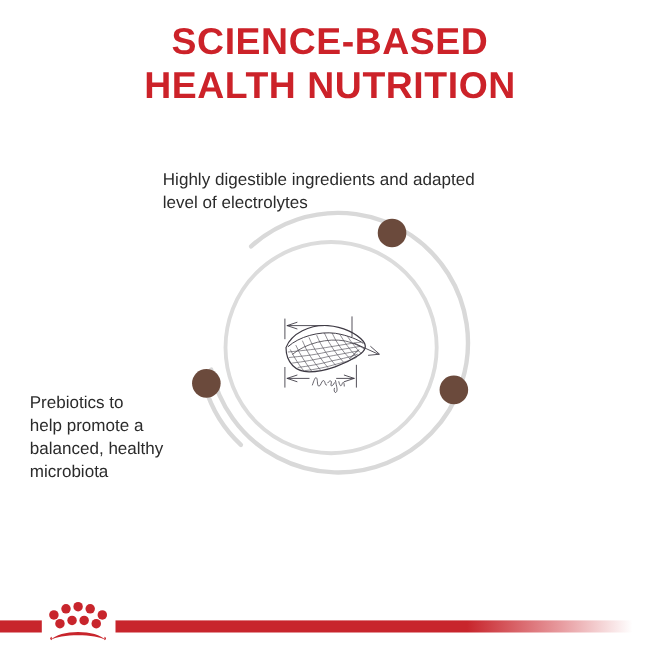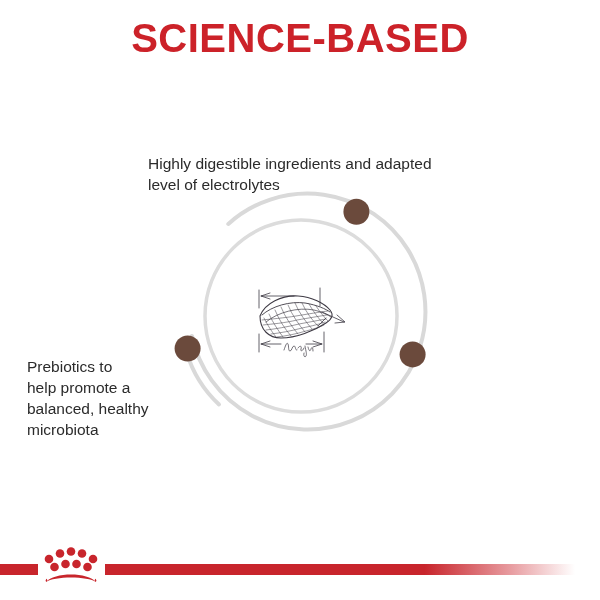--- a/index.html
+++ b/index.html
@@ -28,21 +28,21 @@
     left: 0;
     top: 18px;
     width: 600px;
     text-align: center;
   }
   .title-line {
     display: block;
     color: #cc2229;
     font-family: "Liberation Sans", sans-serif;
     font-weight: bold;
-    font-size: 40px;
+    font-size: 34px;
     letter-spacing: 0.5px;
     line-height: 40px;
     white-space: nowrap;
   }
 
   
   .callout {
     position: absolute;
     color: #2b2b2b;
     font-family: "Liberation Sans", sans-serif;
@@ -114,20 +114,21 @@
   }
   #crown-logo svg { display: block; }
 </style>
 </head>
 <body>
 
 <div id="page">
 
   <div class="title-block">
     <span class="title-line">SCIENCE-BASED</span>
+    <span class="title-line">HEALTH NUTRITION</span>
   </div>
 
   <div class="callout callout-left">Prebiotics to
 help promote a
 balanced, healthy
 microbiota</div>
 
   <div class="callout callout-top">Highly digestible ingredients and adapted
 level of electrolytes</div>
 

